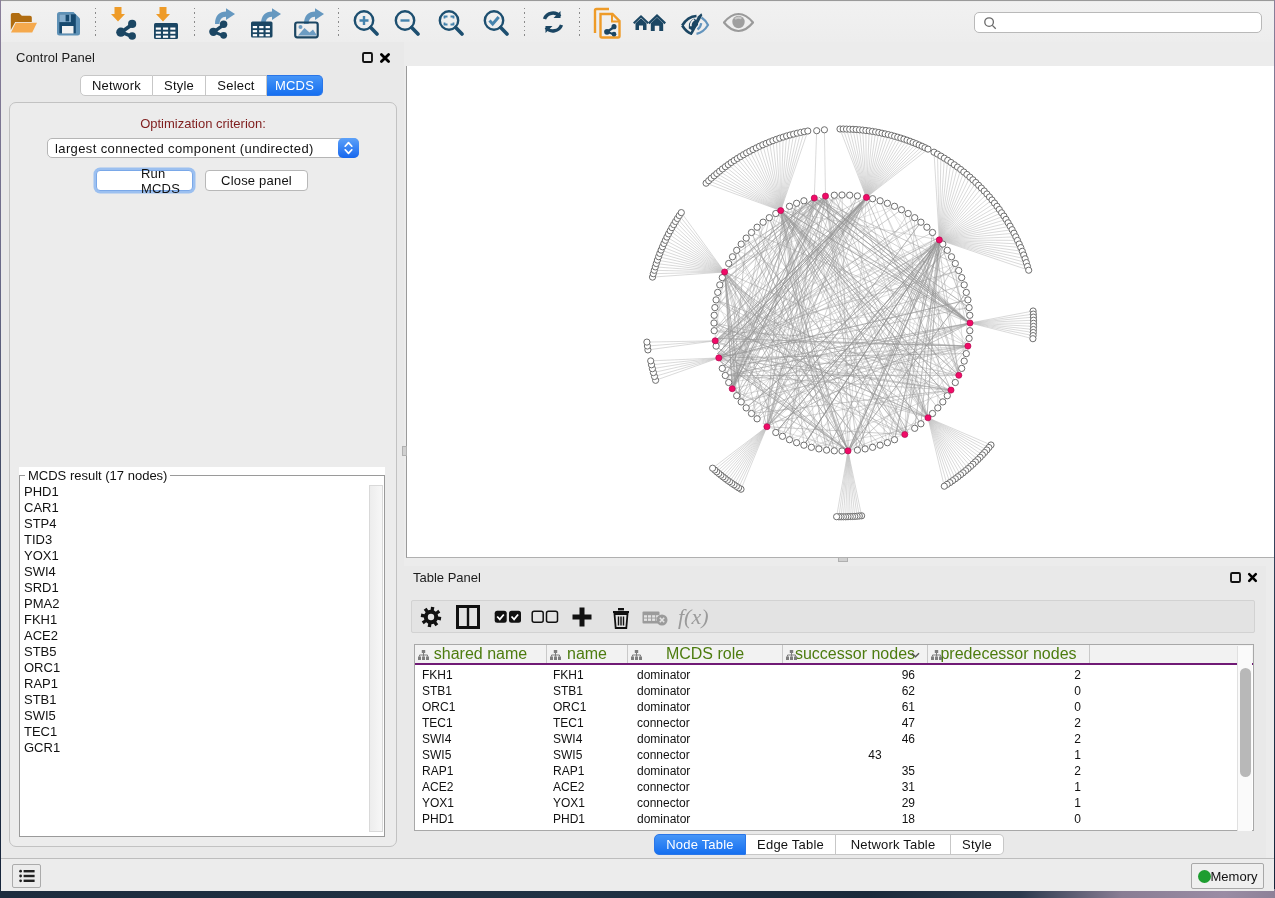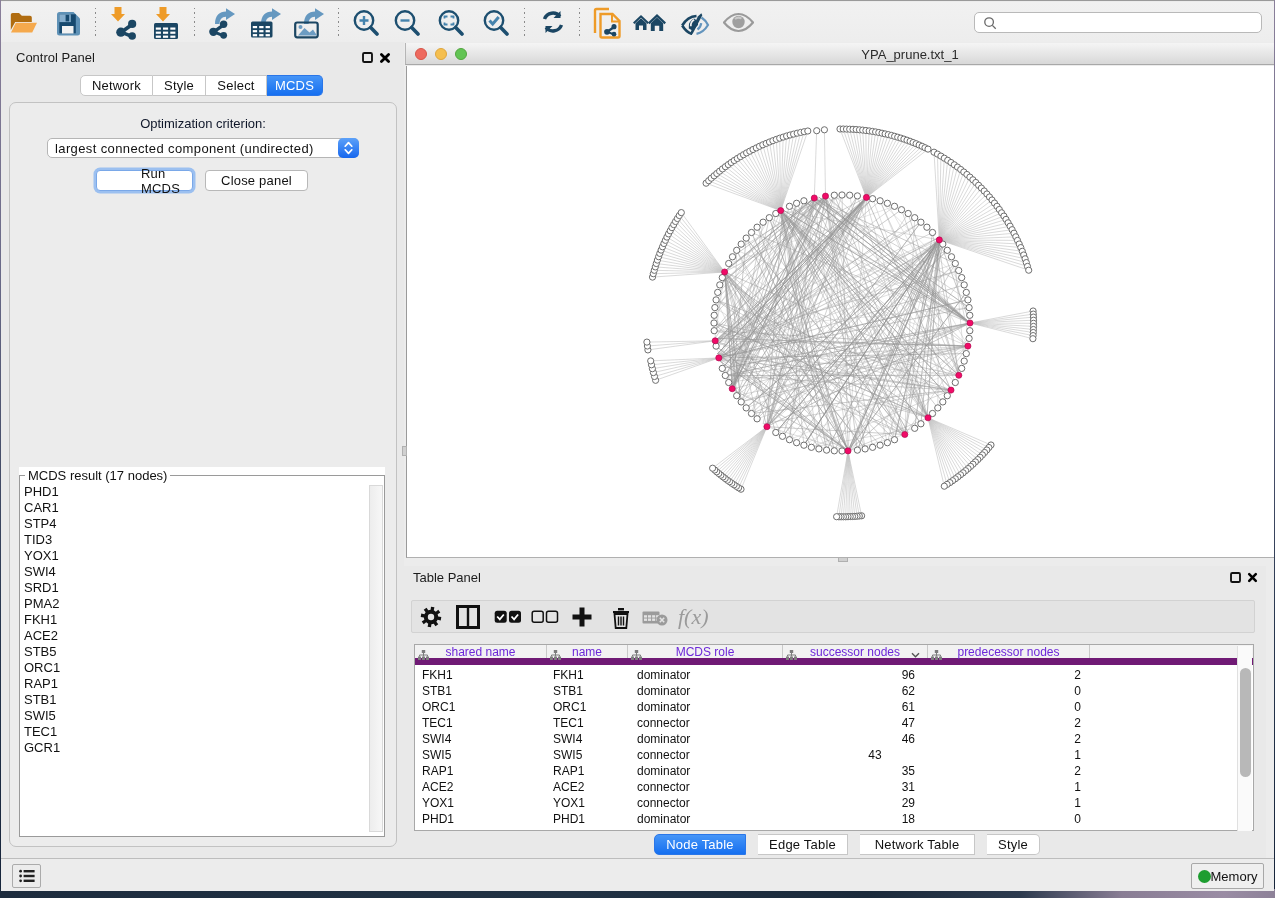--- a/index.html
+++ b/index.html
@@ -20,21 +20,21 @@
 #cp-title { position:absolute; left:15px; top:8px; font-size:13px; color:#1c1c1c;text-align:center; }
 .winbtn { position:absolute; top:9px; }
 #cp-tabs { position:absolute; left:79px; top:33px; height:21px; display:flex; font-size:13px; }
 .seg { letter-spacing:0.2px; border:1px solid #c7c7c7; border-left:none; background:#fff; color:#111;
   display:flex; align-items:center; justify-content:center; }
 .seg.first { border-left:1px solid #c7c7c7; border-radius:5px 0 0 5px; }
 .seg.last { border-radius:0 5px 5px 0; }
 .seg.sel { background:linear-gradient(180deg,#4695f7,#156ff0); color:#fff; border-color:#2a76e8; }
 #cp-box { position:absolute; left:8px; top:60px; width:388px; height:745px;
   border:1px solid #c2c2c2; border-radius:7px; background:#ececec; }
-#opt-label { position:absolute; left:0; top:13px; width:100%; text-align:center; font-size:13px; color:#0f172a; }
+#opt-label { position:absolute; left:0; top:13px; width:100%; text-align:center; font-size:13px; color:#7f1d1d; }
 #opt-select { position:absolute; left:37px; top:35px; width:312px; height:20px; letter-spacing:0.38px; background:#fff;
   border:1px solid #b5b5b5; border-radius:5px; font-size:13px; color:#111;
   display:flex; align-items:center; padding-left:7px; }
 #opt-cap { position:absolute; right:-1px; top:-1px; width:21px; height:20px;
   background:linear-gradient(180deg,#5ca1f9,#1767ee); border-radius:5px; }
 .btn { position:absolute; height:21px; letter-spacing:0.2px; background:#fff; border:1px solid #b8b8b8; border-radius:4px;
   font-size:13px; color:#111; display:flex; align-items:center; justify-content:center; }
 #btn-run { left:86px; top:67px; width:97px; box-shadow:0 0 0 2.5px #9cc0f0; border-color:#7aa8e8;padding-left:44px; }
 #btn-close { left:195px; top:67px; width:103px; }
 #mcds-field { position:absolute; left:9px; top:364px; width:366px; height:370px; background:#fff; }
@@ -53,28 +53,28 @@
 #netcanvas { position:absolute; left:1px; top:24px; width:868px; height:492px; background:#fff;
   border-left:1px solid #9a9a9a; border-bottom:1px solid #b0b0b0; }
 
 #tpanel { position:absolute; left:396px; top:565px; width:869px; height:292px; background:#e9e9e9; }
 #tp-title { position:absolute; left:16px; top:4px; font-size:13px; color:#1c1c1c; }
 #tp-toolbar { position:absolute; left:14px; top:34px; width:844px; height:33px; background:#e3e3e3;
   border:1px solid #d2d2d2; border-radius:2px; }
 #tp-table { position:absolute; left:17px; top:78px; width:840px; height:187px; background:#fff;
   border:1px solid #a8a8a8; }
 #tp-head { position:absolute; left:0; top:0; width:100%; height:20px; background:#f2f2f2;
-  border-bottom:7px solid #701a75; font-size:12px; color:#6d28d9; display:flex; }
+  border-bottom:2px solid #701a75; font-size:16px; color:#4d7c0f; display:flex; }
 .hcell { position:relative; border-right:1px solid #c9c9c9; display:flex; align-items:center; justify-content:center; }
 .orgic { position:absolute; left:3px; top:5px; }
 .hchev { position:absolute; right:7px; top:7px; }
 .trow { position:absolute; font-size:12px; color:#111; height:16px; line-height:16px; }
 #tp-scroll { position:absolute; right:1px; top:1px; width:15px; height:185px; background:#fafafa; border-left:1px solid #e0e0e0; }
 #tp-thumb { position:absolute; left:1.5px; top:22px; width:11px; height:109px; background:#b8b8b8; border-radius:6px; }
-#tp-tabs { position:absolute; left:257px; top:268px; height:21px; display:flex; font-size:13px;gap:12px; }
+#tp-tabs { position:absolute; left:257px; top:268px; height:21px; display:flex; font-size:13px; }
 
 #statusbar { position:absolute; left:0; top:857px; width:1273px; height:33px; background:#ececec;
   border-top:1px solid #bdbdbd; }
 #st-btn { position:absolute; left:11px; top:5px; width:29px; height:24px; border:1px solid #ababab;
   background:#ececec; border-radius:2px; }
 #mem-btn { position:absolute; right:10px; top:4px; width:73px; height:26px; border:1px solid #a8a8a8;
   background:#efefef; border-radius:2px; font-size:13px; color:#111;
   display:flex; align-items:center; justify-content:center; }
 #mem-dot { width:13px; height:13px; border-radius:50%; background:#1d9d30; }
 </style></head>
@@ -258,26 +258,20 @@
       <div id="mcds-field">
         <div id="mcds-border"></div>
         <div id="mcds-legend">MCDS result (17 nodes)</div>
         <div id="mcds-list">PHD1<br>CAR1<br>STP4<br>TID3<br>YOX1<br>SWI4<br>SRD1<br>PMA2<br>FKH1<br>ACE2<br>STB5<br>ORC1<br>RAP1<br>STB1<br>SWI5<br>TEC1<br>GCR1</div>
         <div id="mcds-scroll"></div>
       </div>
     </div>
   </div>
 
   <div id="netwin">
-    <div id="nettitle">
-      <div class="tl" style="left:9px;background:#ee6a5f;border:1px solid #d85549;"></div>
-      <div class="tl" style="left:29px;background:#f5bf4f;border:1px solid #dfa63d;"></div>
-      <div class="tl" style="left:49px;background:#62c454;border:1px solid #52a63f;"></div>
-      <div id="netname">YPA_prune.txt_1</div>
-    </div>
     <div id="netcanvas">
       <svg width="868" height="492" viewBox="406 65 868 492">
           <g stroke="#c3c3c3" stroke-width="0.65" opacity="0.95">
 <line x1="779.7" y1="209.6" x2="705.1" y2="182.2"></line>
 <line x1="779.7" y1="209.6" x2="707.7" y2="179.7"></line>
 <line x1="779.7" y1="209.6" x2="710.3" y2="177.2"></line>
 <line x1="779.7" y1="209.6" x2="713.1" y2="174.8"></line>
 <line x1="779.7" y1="209.6" x2="715.8" y2="172.5"></line>
 <line x1="779.7" y1="209.6" x2="718.6" y2="170.2"></line>
 <line x1="779.7" y1="209.6" x2="721.5" y2="167.9"></line>

